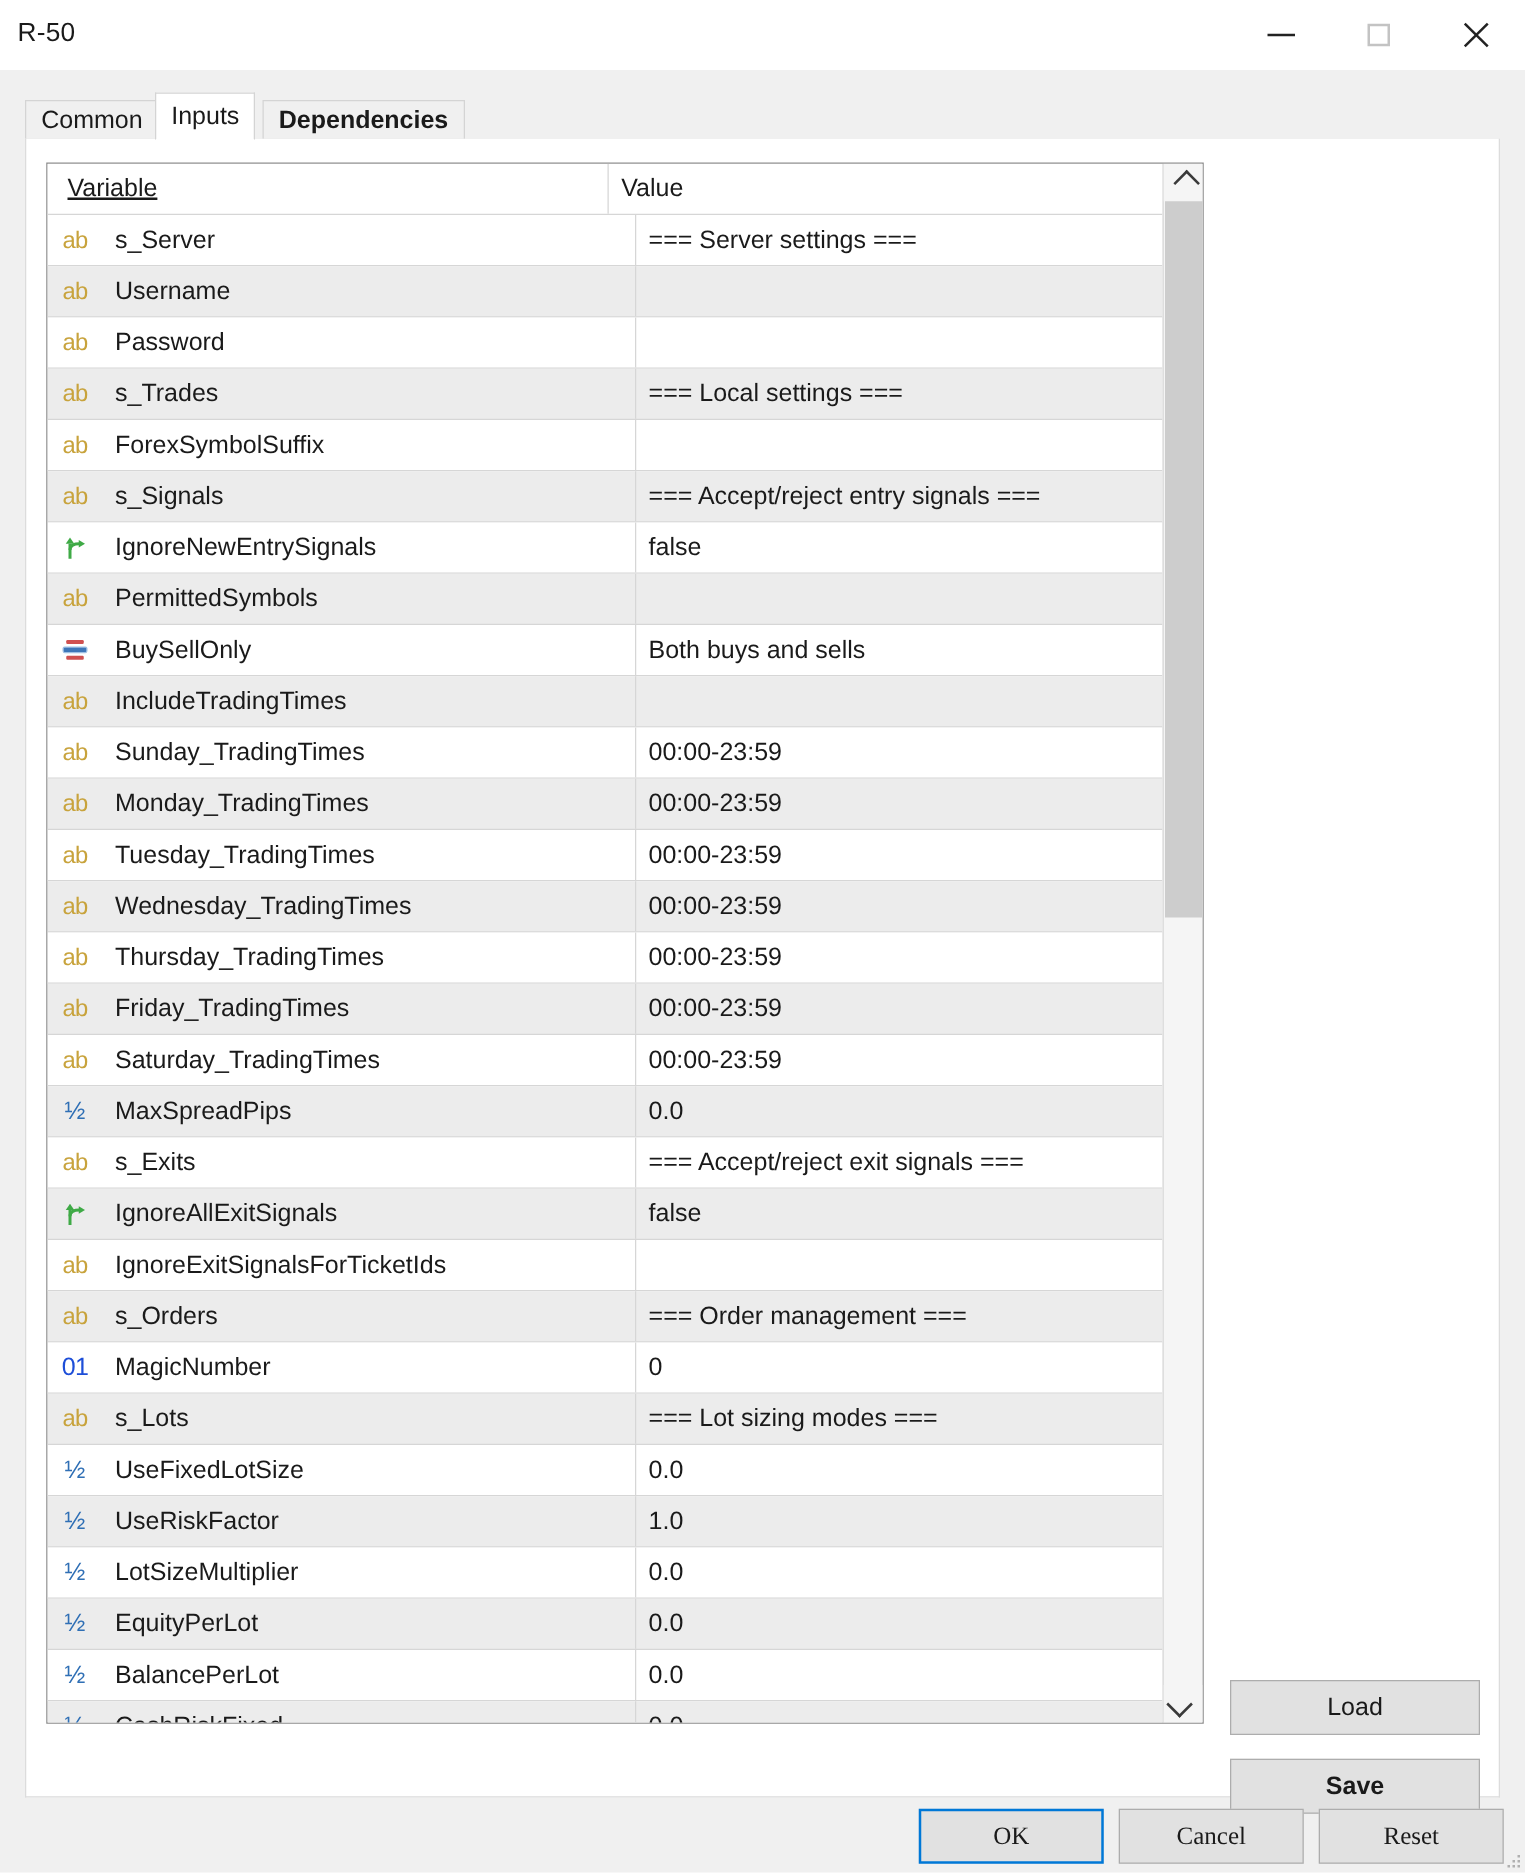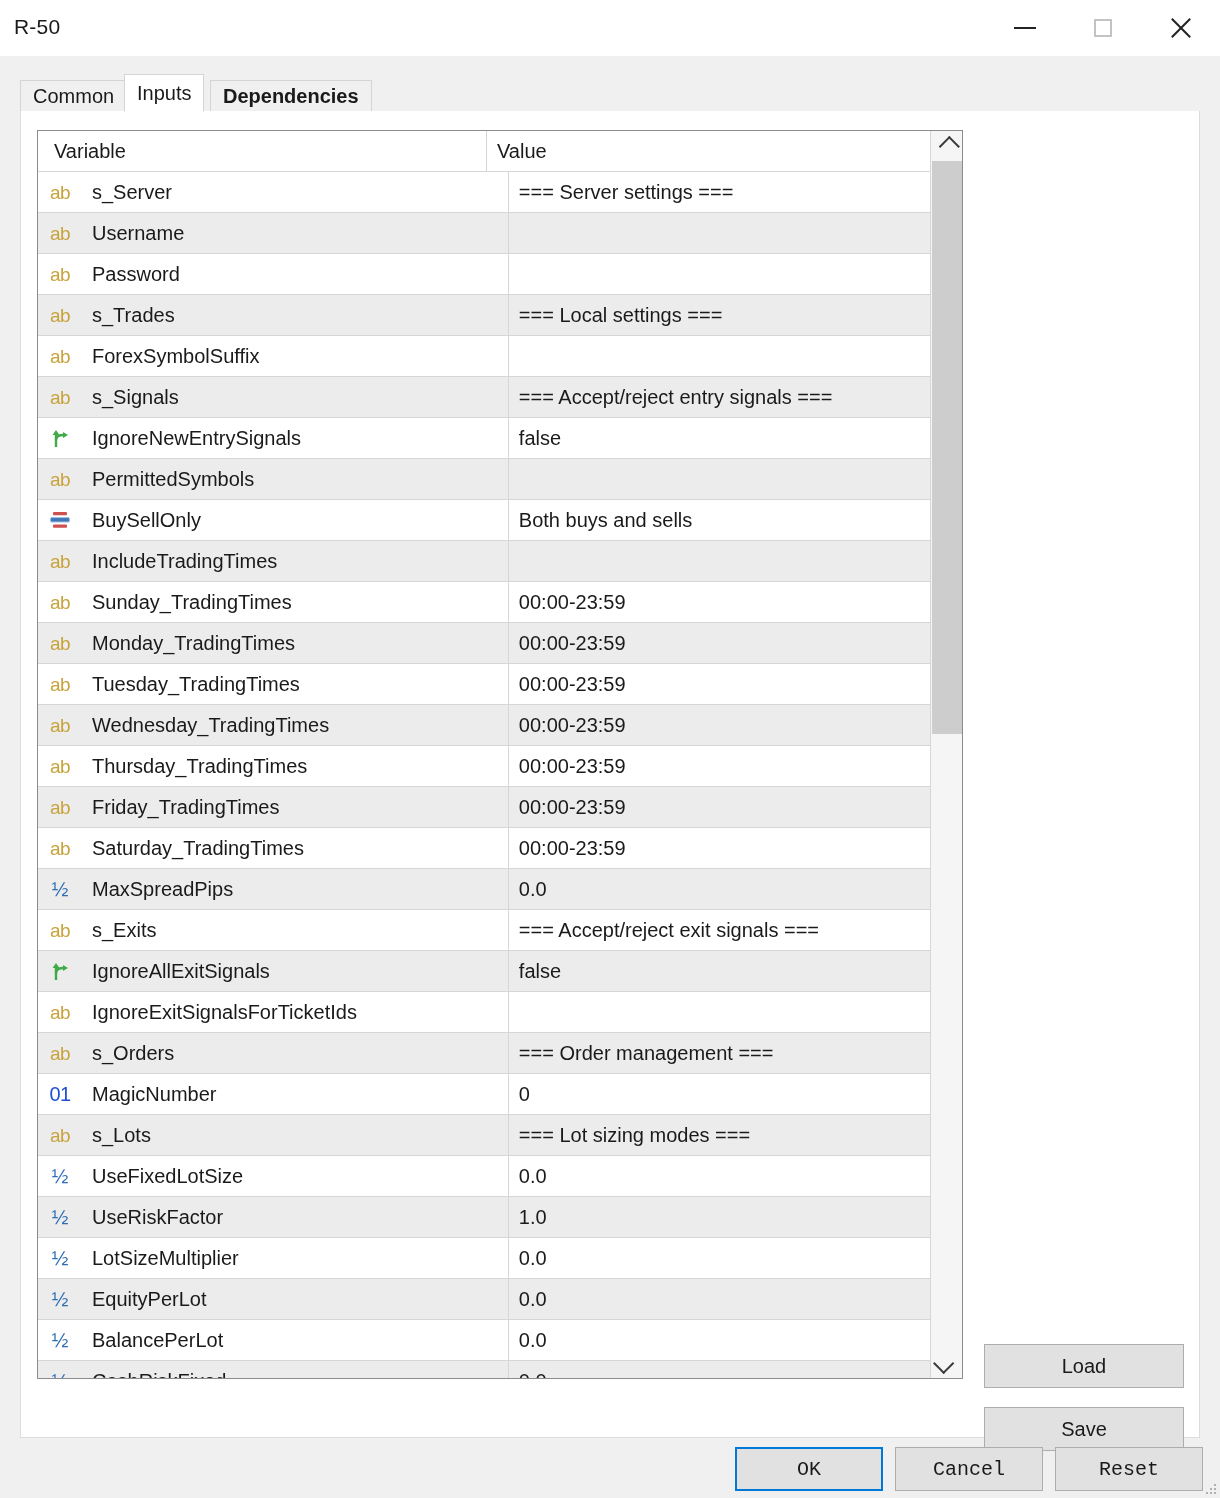--- a/index.html
+++ b/index.html
@@ -153,21 +153,21 @@
     background: #ffffff;
     border-bottom: 1px solid #d6d6d6;
   }
   .hcell {
     font-size: 20px;
     color: #1a1a1a;
     display: flex;
     align-items: center;
     box-sizing: border-box;
   }
-  .hcell.name  { width: 448px; padding-left: 16px; }
+  .hcell.name  { width: 448px; padding-left: 16px; text-decoration: underline; }
   .hcell.value { width: 444px; padding-left: 10px; border-left: 1px solid #d6d6d6; }
 
   .grid-row {
     height: 40px;
     display: flex;
     background: #ffffff;
     border-bottom: 1px solid #d6d6d6;
   }
   .grid-row.alt { background: #ececec; }
   .cell-name {
@@ -270,35 +270,35 @@
     border: 1px solid #adadad;
     box-sizing: border-box;
     font-size: 20px;
     color: #1a1a1a;
     display: flex;
     align-items: center;
     justify-content: center;
     font-family: "Liberation Sans", sans-serif;
   }
   .sidebtn.load { left: 963px; top: 1233px; }
-  .sidebtn.save { left: 963px; top: 1296px; }
+  .sidebtn.save { left: 963px; top: 1296px; font-weight: bold; }
 
   
   .botbtn {
     position: absolute;
     height: 44px;
     background: #e1e1e1;
     border: 1px solid #adadad;
     box-sizing: border-box;
     font-size: 20px;
     color: #1a1a1a;
     display: flex;
     align-items: center;
     justify-content: center;
-    font-family: Liberation Mono, monospace;
+    font-family: Liberation Serif, serif;
   }
   .botbtn.ok {
     left: 735px; top: 1391px; width: 148px;
     border: 2px solid #0078d7;
   }
   .botbtn.cancel { left: 895px; top: 1391px; width: 148px; }
   .botbtn.reset  { left: 1055px; top: 1391px; width: 148px; }
 
   
   .grip {

